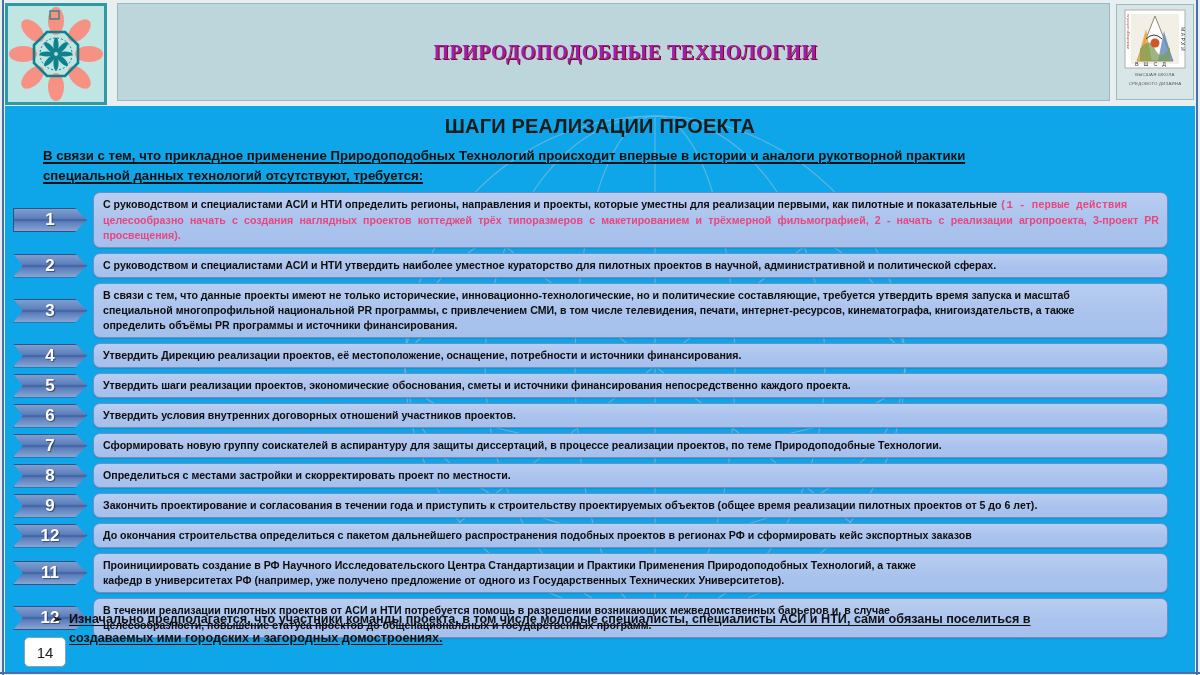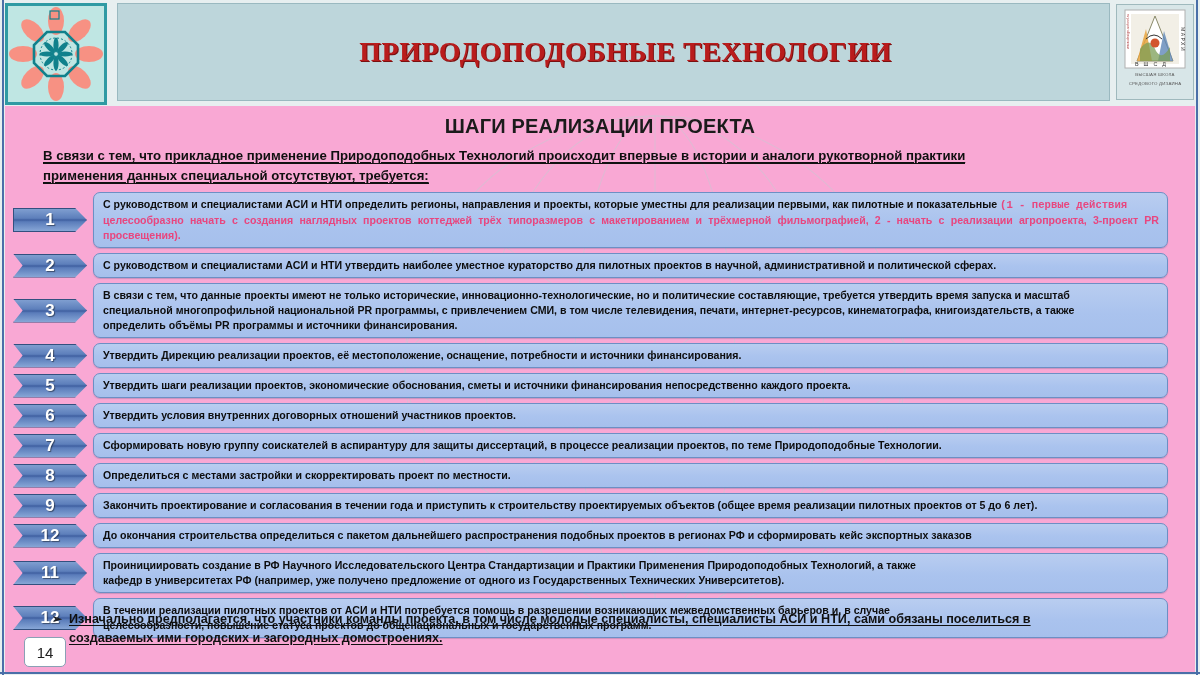--- a/index.html
+++ b/index.html
@@ -29,42 +29,42 @@
     box-sizing:border-box;
   }
   .logo-svg{display:block;width:96px;height:96px;}
   .title-band{
     position:absolute;left:117px;top:3px;width:993px;height:98px;
     background:#bdd6db;border:1px solid #9ab9c0;box-sizing:border-box;
     display:flex;align-items:center;justify-content:center;
   }
   .title-text{
     font-family:"Liberation Serif", serif;
-    font-weight:bold;font-size:28px;color:#b91c1c;
+    font-weight:bold;font-size:20px;color:#a21caf;
     letter-spacing:.5px;
     text-shadow:1px 1px 0 #7a1010;
     white-space:nowrap;
     margin-left:24px;
   }
   .badge-right{
     position:absolute;right:6px;top:4px;width:78px;height:96px;
     background:#d8e6e8;border:1px solid #9fb9bd;box-sizing:border-box;
     display:flex;flex-direction:column;align-items:center;justify-content:flex-start;
     padding-top:4px;
   }
   .badge-art{width:62px;height:60px;display:block;}
   .badge-cap{
     font-size:4.4px;line-height:6px;color:#5a5a5a;text-align:center;
     margin-top:3px;letter-spacing:.2px;
   }
 
   
   .body-area{
     position:absolute;left:5px;top:106px;width:1190px;height:566px;
-    background:#f9a8d4;
+    background:#0ea5e9;
     overflow:hidden;
   }
   .bg-globe{position:absolute;left:330px;top:-40px;width:640px;height:640px;opacity:.5;}
 
   .steps-title{
     position:absolute;left:0;top:9px;width:1190px;text-align:center;
     font-size:20px;font-weight:bold;color:#1b1b1b;letter-spacing:.2px;
   }
   .intro{
     position:absolute;left:38px;top:40px;width:1120px;
@@ -239,21 +239,21 @@
         <line x1="320" y1="50" x2="320" y2="550"></line>
         <path d="M120,140 L520,460"></path>
         <path d="M520,140 L120,460"></path>
       </g>
     </svg>
 
     <div class="steps-title">ШАГИ РЕАЛИЗАЦИИ ПРОЕКТА</div>
 
     <div class="intro">
       <span>В связи с тем, что прикладное применение Природоподобных Технологий происходит впервые в истории и аналоги рукотворной практики</span><br>
-      <span>применения данных специальной отсутствуют, требуется:</span>
+      <span>специальной данных технологий отсутствуют, требуется:</span>
     </div>
 
     <div class="rows" id="rows">
         <div class="row first">
           <div class="chev">1</div>
           <div class="textbox">
             <div class="tline mix"><span>С руководством  и специалистами  АСИ и НТИ  определить регионы,  направления  и проекты,  которые  уместны  для  реализации  первыми,  как  пилотные  и показательные </span><span class="pk">(1 - первые действия</span></div>
             <div class="tline pink">целесообразно начать с создания наглядных проектов коттеджей  трёх типоразмеров с макетированием и трёхмерной фильмографией, 2 - начать с реализации агропроекта, 3-проект PR просвещения).</div>
           </div>
         </div>

